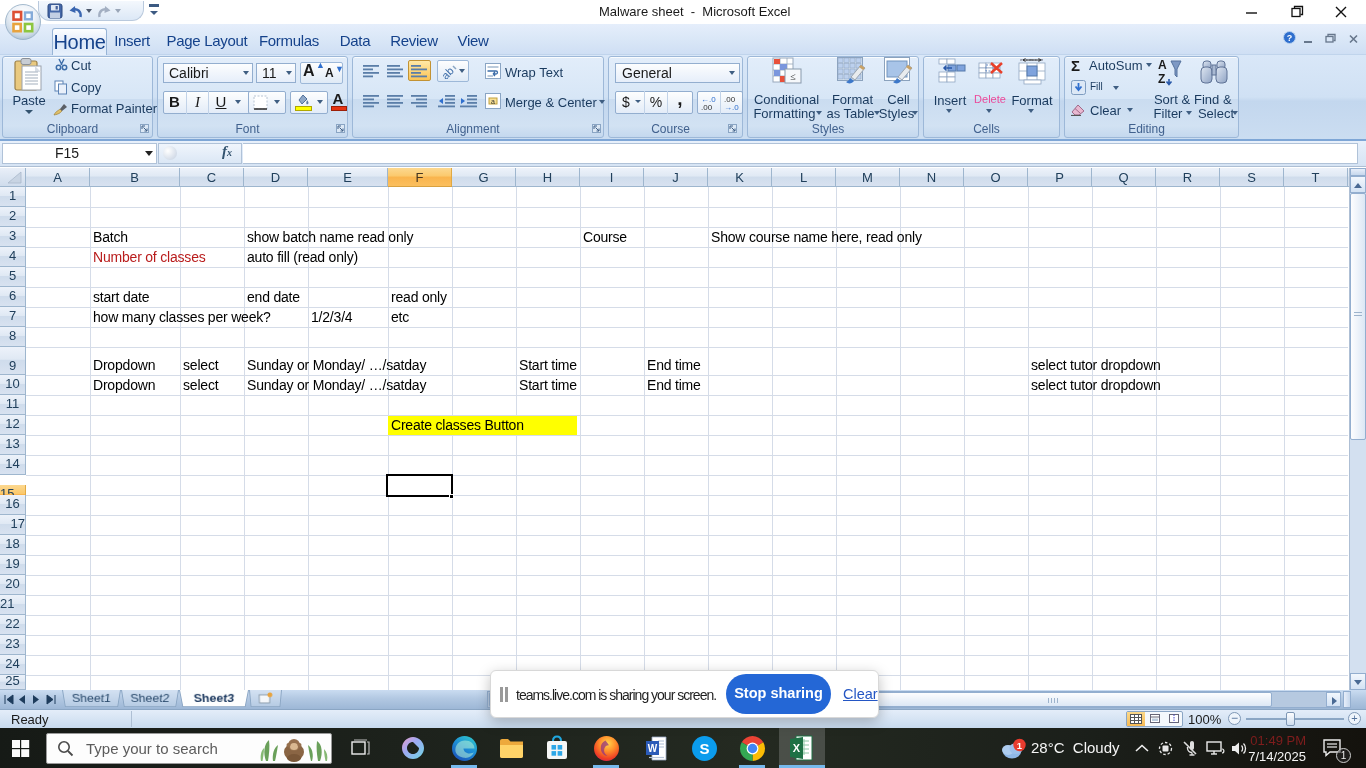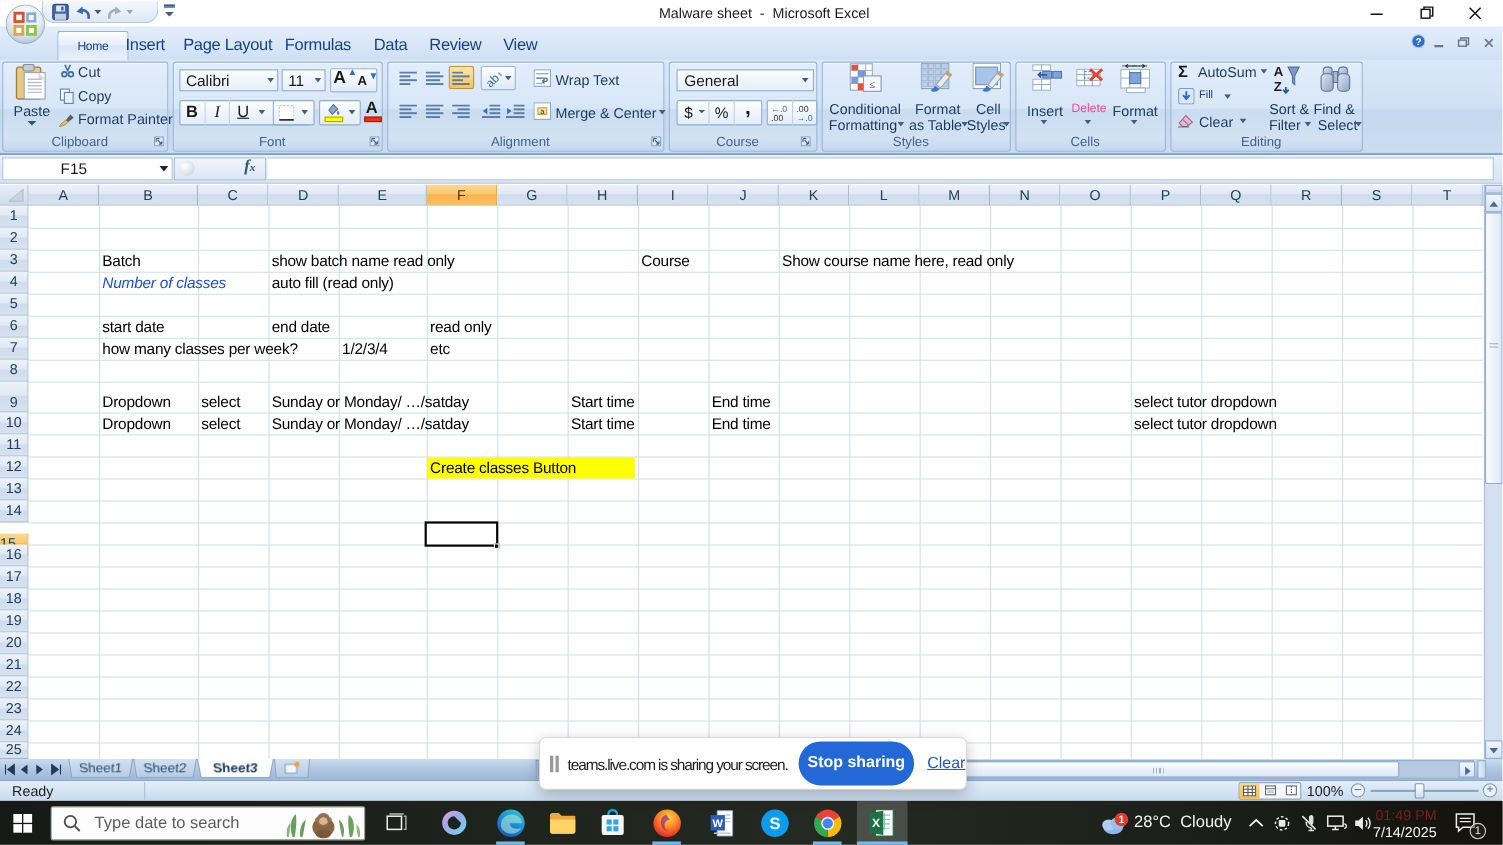--- a/index.html
+++ b/index.html
@@ -44,21 +44,21 @@
         <stop offset="78%" stop-color="#ccd9e6"></stop>
         <stop offset="100%" stop-color="#a2bacf"></stop>
       </radialGradient>
     </defs>
     <circle cx="18" cy="18" r="17.5" fill="url(#ob)" stroke="#8fa9c2" stroke-width="0.8"></circle>
     <rect x="8.5" y="8" width="7.6" height="7.6" fill="#fff" stroke="#dd4f33" stroke-width="2.6"></rect>
     <rect x="20" y="8.5" width="6.8" height="6.8" fill="#fff" stroke="#7aa4d6" stroke-width="2.4" opacity="0.9"></rect>
     <rect x="8.5" y="20" width="7.2" height="7.2" fill="#fff" stroke="#e8a33d" stroke-width="2.6"></rect>
     <rect x="20" y="20" width="7.2" height="7.2" fill="#fff" stroke="#8dc63f" stroke-width="2.6"></rect>
   </svg>
-<div class="a" style="left:52px;top:28px;width:65px;height:27px;background:linear-gradient(180deg,#fdfeff,#e6eefb 45%,#d8e6f8 50%,#e8f1fc);border:1px solid #97b4d6;border-bottom:none;border-radius:3px 3px 0 0;color:#15428b;font-size:11px;letter-spacing:-0.3px;text-align:center;line-height:26px;">Home</div>
+<div class="a" style="left:52px;top:28px;width:55px;height:27px;background:linear-gradient(180deg,#fdfeff,#e6eefb 45%,#d8e6f8 50%,#e8f1fc);border:1px solid #97b4d6;border-bottom:none;border-radius:3px 3px 0 0;color:#15428b;font-size:20px;letter-spacing:-0.3px;text-align:center;line-height:26px;">Home</div>
 <div class="a" style="left:72px;top:28px;width:120px;height:27px;color:#15428b;font-size:15px;letter-spacing:-0.3px;text-align:center;line-height:26px;">Insert</div>
 <div class="a" style="left:147px;top:28px;width:120px;height:27px;color:#15428b;font-size:15px;letter-spacing:-0.3px;text-align:center;line-height:26px;">Page Layout</div>
 <div class="a" style="left:229px;top:28px;width:120px;height:27px;color:#15428b;font-size:15px;letter-spacing:-0.3px;text-align:center;line-height:26px;">Formulas</div>
 <div class="a" style="left:295px;top:28px;width:120px;height:27px;color:#15428b;font-size:15px;letter-spacing:-0.3px;text-align:center;line-height:26px;">Data</div>
 <div class="a" style="left:354px;top:28px;width:120px;height:27px;color:#15428b;font-size:15px;letter-spacing:-0.3px;text-align:center;line-height:26px;">Review</div>
 <div class="a" style="left:413px;top:28px;width:120px;height:27px;color:#15428b;font-size:15px;letter-spacing:-0.3px;text-align:center;line-height:26px;">View</div>
 <svg class="a" style="left:1283px;top:31px" width="13" height="13" viewBox="0 0 13 13">
     <circle cx="6.5" cy="6.5" r="6" fill="#2f6fce" stroke="#b7d0ef" stroke-width="1"></circle>
     <text x="6.5" y="9.5" font-size="9" font-weight="bold" fill="#fff" text-anchor="middle" font-family="Liberation Sans">?</text>
   </svg>
@@ -439,25 +439,25 @@
 <div class="a" style="left:0;top:307px;width:26px;height:20px;background:linear-gradient(180deg,#edf2fa 0%,#e0e9f4 45%,#cfdcec 50%,#d8e2f0 100%);border-right:1px solid #9eb6ce;border-bottom:1px solid #9eb6ce;color:#21405c;font-size:13px;text-align:center;line-height:17px;">7</div>
 <div class="a" style="left:0;top:327px;width:26px;height:20px;background:linear-gradient(180deg,#edf2fa 0%,#e0e9f4 45%,#cfdcec 50%,#d8e2f0 100%);border-right:1px solid #9eb6ce;border-bottom:1px solid #9eb6ce;color:#21405c;font-size:13px;text-align:center;line-height:17px;">8</div>
 <div class="a" style="left:0;top:347px;width:26px;height:28px;background:linear-gradient(180deg,#edf2fa 0%,#e0e9f4 45%,#cfdcec 50%,#d8e2f0 100%);border-right:1px solid #9eb6ce;border-bottom:1px solid #9eb6ce;color:#21405c;font-size:13px;text-align:center;line-height:37px;">9</div>
 <div class="a" style="left:0;top:375px;width:26px;height:20px;background:linear-gradient(180deg,#edf2fa 0%,#e0e9f4 45%,#cfdcec 50%,#d8e2f0 100%);border-right:1px solid #9eb6ce;border-bottom:1px solid #9eb6ce;color:#21405c;font-size:13px;text-align:center;line-height:17px;">10</div>
 <div class="a" style="left:0;top:395px;width:26px;height:20px;background:linear-gradient(180deg,#edf2fa 0%,#e0e9f4 45%,#cfdcec 50%,#d8e2f0 100%);border-right:1px solid #9eb6ce;border-bottom:1px solid #9eb6ce;color:#21405c;font-size:13px;text-align:center;line-height:17px;">11</div>
 <div class="a" style="left:0;top:415px;width:26px;height:20px;background:linear-gradient(180deg,#edf2fa 0%,#e0e9f4 45%,#cfdcec 50%,#d8e2f0 100%);border-right:1px solid #9eb6ce;border-bottom:1px solid #9eb6ce;color:#21405c;font-size:13px;text-align:center;line-height:17px;">12</div>
 <div class="a" style="left:0;top:435px;width:26px;height:20px;background:linear-gradient(180deg,#edf2fa 0%,#e0e9f4 45%,#cfdcec 50%,#d8e2f0 100%);border-right:1px solid #9eb6ce;border-bottom:1px solid #9eb6ce;color:#21405c;font-size:13px;text-align:center;line-height:17px;">13</div>
 <div class="a" style="left:0;top:455px;width:26px;height:20px;background:linear-gradient(180deg,#edf2fa 0%,#e0e9f4 45%,#cfdcec 50%,#d8e2f0 100%);border-right:1px solid #9eb6ce;border-bottom:1px solid #9eb6ce;color:#21405c;font-size:13px;text-align:center;line-height:17px;">14</div>
 <div class="a" style="left:0;top:485px;width:26px;height:20px;background:linear-gradient(180deg,#fcd890 0%,#fbc96c 45%,#f9b44d 50%,#fbbf5e 100%);border-right:1px solid #e0a943;border-bottom:1px solid #9eb6ce;color:#21405c;font-size:13px;text-align:left;line-height:17px;">15</div>
 <div class="a" style="left:0;top:495px;width:26px;height:20px;background:linear-gradient(180deg,#edf2fa 0%,#e0e9f4 45%,#cfdcec 50%,#d8e2f0 100%);border-right:1px solid #9eb6ce;border-bottom:1px solid #9eb6ce;color:#21405c;font-size:13px;text-align:center;line-height:17px;">16</div>
-<div class="a" style="left:0;top:515px;width:26px;height:20px;background:linear-gradient(180deg,#edf2fa 0%,#e0e9f4 45%,#cfdcec 50%,#d8e2f0 100%);border-right:1px solid #9eb6ce;border-bottom:1px solid #9eb6ce;color:#21405c;font-size:13px;text-align:center;line-height:17px;">17</div>
+<div class="a" style="left:0;top:515px;width:26px;height:20px;background:linear-gradient(180deg,#edf2fa 0%,#e0e9f4 45%,#cfdcec 50%,#d8e2f0 100%);border-right:1px solid #9eb6ce;border-bottom:1px solid #9eb6ce;color:#21405c;font-size:13px;text-align:right;line-height:17px;">17</div>
 <div class="a" style="left:0;top:535px;width:26px;height:20px;background:linear-gradient(180deg,#edf2fa 0%,#e0e9f4 45%,#cfdcec 50%,#d8e2f0 100%);border-right:1px solid #9eb6ce;border-bottom:1px solid #9eb6ce;color:#21405c;font-size:13px;text-align:center;line-height:17px;">18</div>
 <div class="a" style="left:0;top:555px;width:26px;height:20px;background:linear-gradient(180deg,#edf2fa 0%,#e0e9f4 45%,#cfdcec 50%,#d8e2f0 100%);border-right:1px solid #9eb6ce;border-bottom:1px solid #9eb6ce;color:#21405c;font-size:13px;text-align:center;line-height:17px;">19</div>
 <div class="a" style="left:0;top:575px;width:26px;height:20px;background:linear-gradient(180deg,#edf2fa 0%,#e0e9f4 45%,#cfdcec 50%,#d8e2f0 100%);border-right:1px solid #9eb6ce;border-bottom:1px solid #9eb6ce;color:#21405c;font-size:13px;text-align:center;line-height:17px;">20</div>
-<div class="a" style="left:0;top:595px;width:26px;height:20px;background:linear-gradient(180deg,#edf2fa 0%,#e0e9f4 45%,#cfdcec 50%,#d8e2f0 100%);border-right:1px solid #9eb6ce;border-bottom:1px solid #9eb6ce;color:#21405c;font-size:13px;text-align:center;line-height:17px;">21</div>
+<div class="a" style="left:0;top:595px;width:26px;height:20px;background:linear-gradient(180deg,#edf2fa 0%,#e0e9f4 45%,#cfdcec 50%,#d8e2f0 100%);border-right:1px solid #9eb6ce;border-bottom:1px solid #9eb6ce;color:#21405c;font-size:13px;line-height:17px;">21</div>
 <div class="a" style="left:0;top:615px;width:26px;height:20px;background:linear-gradient(180deg,#edf2fa 0%,#e0e9f4 45%,#cfdcec 50%,#d8e2f0 100%);border-right:1px solid #9eb6ce;border-bottom:1px solid #9eb6ce;color:#21405c;font-size:13px;text-align:center;line-height:17px;">22</div>
 <div class="a" style="left:0;top:635px;width:26px;height:20px;background:linear-gradient(180deg,#edf2fa 0%,#e0e9f4 45%,#cfdcec 50%,#d8e2f0 100%);border-right:1px solid #9eb6ce;border-bottom:1px solid #9eb6ce;color:#21405c;font-size:13px;text-align:center;line-height:17px;">23</div>
 <div class="a" style="left:0;top:655px;width:26px;height:20px;background:linear-gradient(180deg,#edf2fa 0%,#e0e9f4 45%,#cfdcec 50%,#d8e2f0 100%);border-right:1px solid #9eb6ce;border-bottom:1px solid #9eb6ce;color:#21405c;font-size:13px;text-align:center;line-height:17px;">24</div>
 <div class="a" style="left:0;top:675px;width:26px;height:15px;background:linear-gradient(180deg,#edf2fa 0%,#e0e9f4 45%,#cfdcec 50%,#d8e2f0 100%);border-right:1px solid #9eb6ce;border-bottom:1px solid #9eb6ce;color:#21405c;font-size:13px;text-align:center;line-height:12px;">25</div>
 <div class="a" style="left:26px;top:187px;width:1322px;height:503px;background:#fff;"></div>
 <svg class="a" style="left:26px;top:187px" width="1322" height="503">
     <line x1="64.5" y1="0" x2="64.5" y2="503" stroke="#d5dce8" stroke-width="1"></line>
     <line x1="154.5" y1="0" x2="154.5" y2="503" stroke="#d5dce8" stroke-width="1"></line>
     <line x1="218.5" y1="0" x2="218.5" y2="503" stroke="#d5dce8" stroke-width="1"></line>
     <line x1="282.5" y1="0" x2="282.5" y2="503" stroke="#d5dce8" stroke-width="1"></line>
@@ -500,21 +500,21 @@
     <line x1="0" y1="428.5" x2="1322" y2="428.5" stroke="#d5dce8" stroke-width="1"></line>
     <line x1="0" y1="448.5" x2="1322" y2="448.5" stroke="#d5dce8" stroke-width="1"></line>
     <line x1="0" y1="468.5" x2="1322" y2="468.5" stroke="#d5dce8" stroke-width="1"></line>
     <line x1="0" y1="488.5" x2="1322" y2="488.5" stroke="#d5dce8" stroke-width="1"></line>
   </svg>
 <div class="a" style="left:388px;top:416px;width:189px;height:19px;background:#ffff00;"></div>
 <div class="a" style="left:93px;top:229px;width:500px;height:17px;font-size:14px;color:#000;letter-spacing:-0.2px;white-space:nowrap;line-height:17px;">Batch</div>
 <div class="a" style="left:247px;top:229px;width:500px;height:17px;font-size:14px;color:#000;letter-spacing:-0.2px;white-space:nowrap;line-height:17px;">show batch name read only</div>
 <div class="a" style="left:583px;top:229px;width:500px;height:17px;font-size:14px;color:#000;letter-spacing:-0.2px;white-space:nowrap;line-height:17px;">Course</div>
 <div class="a" style="left:711px;top:229px;width:500px;height:17px;font-size:14px;color:#000;letter-spacing:-0.2px;white-space:nowrap;line-height:17px;">Show course name here, read only</div>
-<div class="a" style="left:93px;top:249px;width:500px;height:17px;font-size:14px;color:#1d4ed8;letter-spacing:-0.2px;white-space:nowrap;line-height:17px;font-style:italic;">Number of classes</div>
+<div class="a" style="left:93px;top:249px;width:500px;height:17px;font-size:14px;color:#b91c1c;letter-spacing:-0.2px;white-space:nowrap;line-height:17px;">Number of classes</div>
 <div class="a" style="left:247px;top:249px;width:500px;height:17px;font-size:14px;color:#000;letter-spacing:-0.2px;white-space:nowrap;line-height:17px;">auto fill (read only)</div>
 <div class="a" style="left:93px;top:289px;width:500px;height:17px;font-size:14px;color:#000;letter-spacing:-0.2px;white-space:nowrap;line-height:17px;">start date</div>
 <div class="a" style="left:247px;top:289px;width:500px;height:17px;font-size:14px;color:#000;letter-spacing:-0.2px;white-space:nowrap;line-height:17px;">end date</div>
 <div class="a" style="left:391px;top:289px;width:500px;height:17px;font-size:14px;color:#000;letter-spacing:-0.2px;white-space:nowrap;line-height:17px;">read only</div>
 <div class="a" style="left:93px;top:309px;width:500px;height:17px;font-size:14px;color:#000;letter-spacing:-0.2px;white-space:nowrap;line-height:17px;">how many classes per week?</div>
 <div class="a" style="left:311px;top:309px;width:500px;height:17px;font-size:14px;color:#000;letter-spacing:-0.2px;white-space:nowrap;line-height:17px;">1/2/3/4</div>
 <div class="a" style="left:391px;top:309px;width:500px;height:17px;font-size:14px;color:#000;letter-spacing:-0.2px;white-space:nowrap;line-height:17px;">etc</div>
 <div class="a" style="left:93px;top:357px;width:500px;height:17px;font-size:14px;color:#000;letter-spacing:-0.2px;white-space:nowrap;line-height:17px;">Dropdown</div>
 <div class="a" style="left:183px;top:357px;width:500px;height:17px;font-size:14px;color:#000;letter-spacing:-0.2px;white-space:nowrap;line-height:17px;">select</div>
 <div class="a" style="left:247px;top:357px;width:500px;height:17px;font-size:14px;color:#000;letter-spacing:-0.2px;white-space:nowrap;line-height:17px;">Sunday or Monday/ …/satday</div>
@@ -608,21 +608,21 @@
       <rect x="9.2" y="0" width="8" height="8"></rect>
       <rect x="0" y="9.2" width="8" height="8"></rect>
       <rect x="9.2" y="9.2" width="8" height="8"></rect>
     </g>
   </svg>
 <div class="a" style="left:46px;top:733px;width:286px;height:31px;background:#fdfdfd;border:1px solid #9a9a9a;border-radius:2px;overflow:hidden;"></div>
 <svg class="a" style="left:57px;top:740px" width="17" height="17" viewBox="0 0 17 17">
     <circle cx="7" cy="7" r="5.2" fill="none" stroke="#4a4a4a" stroke-width="1.6"></circle>
     <line x1="11" y1="11" x2="15.5" y2="15.5" stroke="#4a4a4a" stroke-width="1.8"></line>
   </svg>
-<div class="a" style="left:86px;top:740px;width:170px;height:18px;color:#5c5c5c;font-size:15px;">Type date to search</div>
+<div class="a" style="left:86px;top:740px;width:170px;height:18px;color:#5c5c5c;font-size:15px;">Type your to search</div>
 <svg class="a" style="left:258px;top:734px" width="72" height="29" viewBox="0 0 72 29">
     <g fill="#6aa05a">
       <path d="M8 27 C5 19 6 10 11 6 C12 13 11 20 10 27 Z"></path>
       <path d="M15 27 C14 20 16 14 20 11 C19 17 18 23 17 27 Z"></path>
       <path d="M62 27 C65 19 64 10 59 7 C58 14 59 21 60 27 Z"></path>
       <path d="M54 27 C56 20 54 14 50 11 C51 17 52 23 53 27 Z"></path>
     </g>
     <g fill="#86b974">
       <path d="M3 27 C2 22 3 17 6 14 C6 19 5 24 4.5 27 Z"></path>
       <path d="M69 27 C70 22 69 18 66 15 C66 20 67 24 67.5 27 Z"></path>

